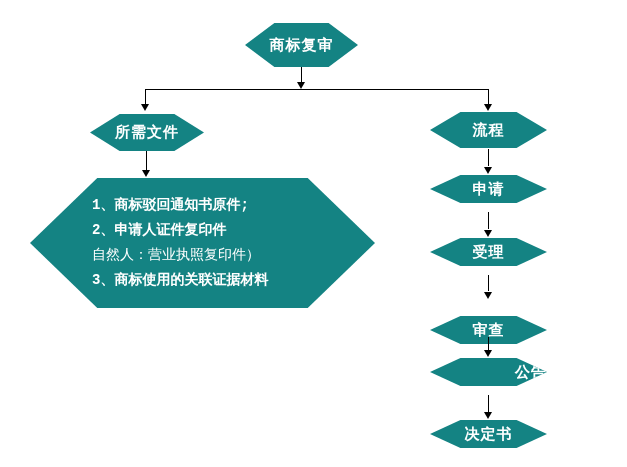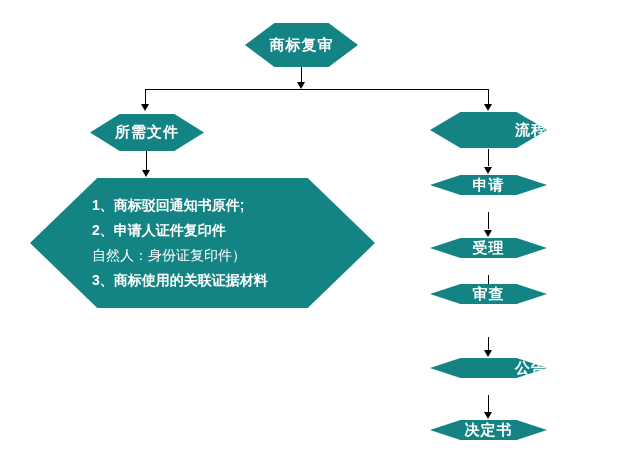--- a/index.html
+++ b/index.html
@@ -1,37 +1,37 @@
 <!DOCTYPE html>
 <html><head>
 <meta charset="utf-8">
 <style>
   html,body{margin:0;padding:0;background:#ffffff;}
   #canvas{
     position:relative;
     width:627px;height:467px;
     background:#ffffff;
     overflow:hidden;
-    font-family:Liberation Sans, sans-serif;
+    font-family:Liberation Mono, monospace;
   }
   
   .hex{
     position:absolute;
     background:#148383;
     display:flex;align-items:center;justify-content:center;
     color:#ffffff;
     font-weight:bold;
     font-size:15px;
     letter-spacing:1px;
     clip-path:polygon(0 50%, 26% 0, 74% 0, 100% 50%, 74% 100%, 26% 100%);
   }
   .hex-root{left:245px;top:23px;width:113px;height:44px;}
   .hex-docs{left:90px;top:114px;width:114px;height:37px;}
-  .hex-process{left:430px;top:112px;width:117px;height:36px;justify-content:flex-end;}
-  .hex-step{left:430px;width:117px;height:20px;}
+  .hex-process{left:430px;top:112px;width:117px;height:36px;}
+  .hex-step{left:430px;width:117px;height:28px;}
   .hex-big{
     left:30px;top:178px;width:345px;height:130px;
     clip-path:polygon(0 50%, 19.5% 0, 80.5% 0, 100% 50%, 80.5% 100%, 19.5% 100%);
     justify-content:flex-start;
     align-items:center;
   }
   .hex-big .details{
     margin-left:62px;
     font-size:14px;
     line-height:25px;
@@ -72,21 +72,21 @@
     <span>所需文件</span>
   </div>
 
   <div class="vline" style="left:146px;top:151px;height:19px;"></div>
   <div class="arrow-down" style="left:142px;top:170px;"></div>
 
   <div class="hex hex-big">
     <div class="details">
       <div class="ln">1、商标驳回通知书原件;</div>
       <div class="ln">2、申请人证件复印件</div>
-      <div class="ln normal">自然人：身份证复印件）</div>
+      <div class="ln normal">自然人：营业执照复印件）</div>
       <div class="ln">3、商标使用的关联证据材料</div>
     </div>
   </div>
 
   <div class="hex hex-process">
     <span>流程</span>
   </div>
 
   <div class="vline" style="left:488px;top:149px;height:17px;"></div>
   <div class="arrow-down" style="left:484px;top:167px;"></div>
@@ -95,21 +95,21 @@
   </div>
 
   <div class="vline" style="left:488px;top:212px;height:17px;"></div>
   <div class="arrow-down" style="left:484px;top:230px;"></div>
   <div class="hex hex-step" style="top:238px;">
     <span>受理</span>
   </div>
 
   <div class="vline" style="left:488px;top:275px;height:16px;"></div>
   <div class="arrow-down" style="left:484px;top:292px;"></div>
-  <div class="hex hex-step" style="top:284px;">
+  <div class="hex hex-step" style="top:316px;">
     <span>审查</span>
   </div>
 
   <div class="vline" style="left:488px;top:337px;height:13px;"></div>
   <div class="arrow-down" style="left:484px;top:350px;"></div>
   <div class="hex hex-step" style="top:358px;justify-content:flex-end;">
     <span>公告</span>
   </div>
 
   <div class="vline" style="left:488px;top:395px;height:17px;"></div>

